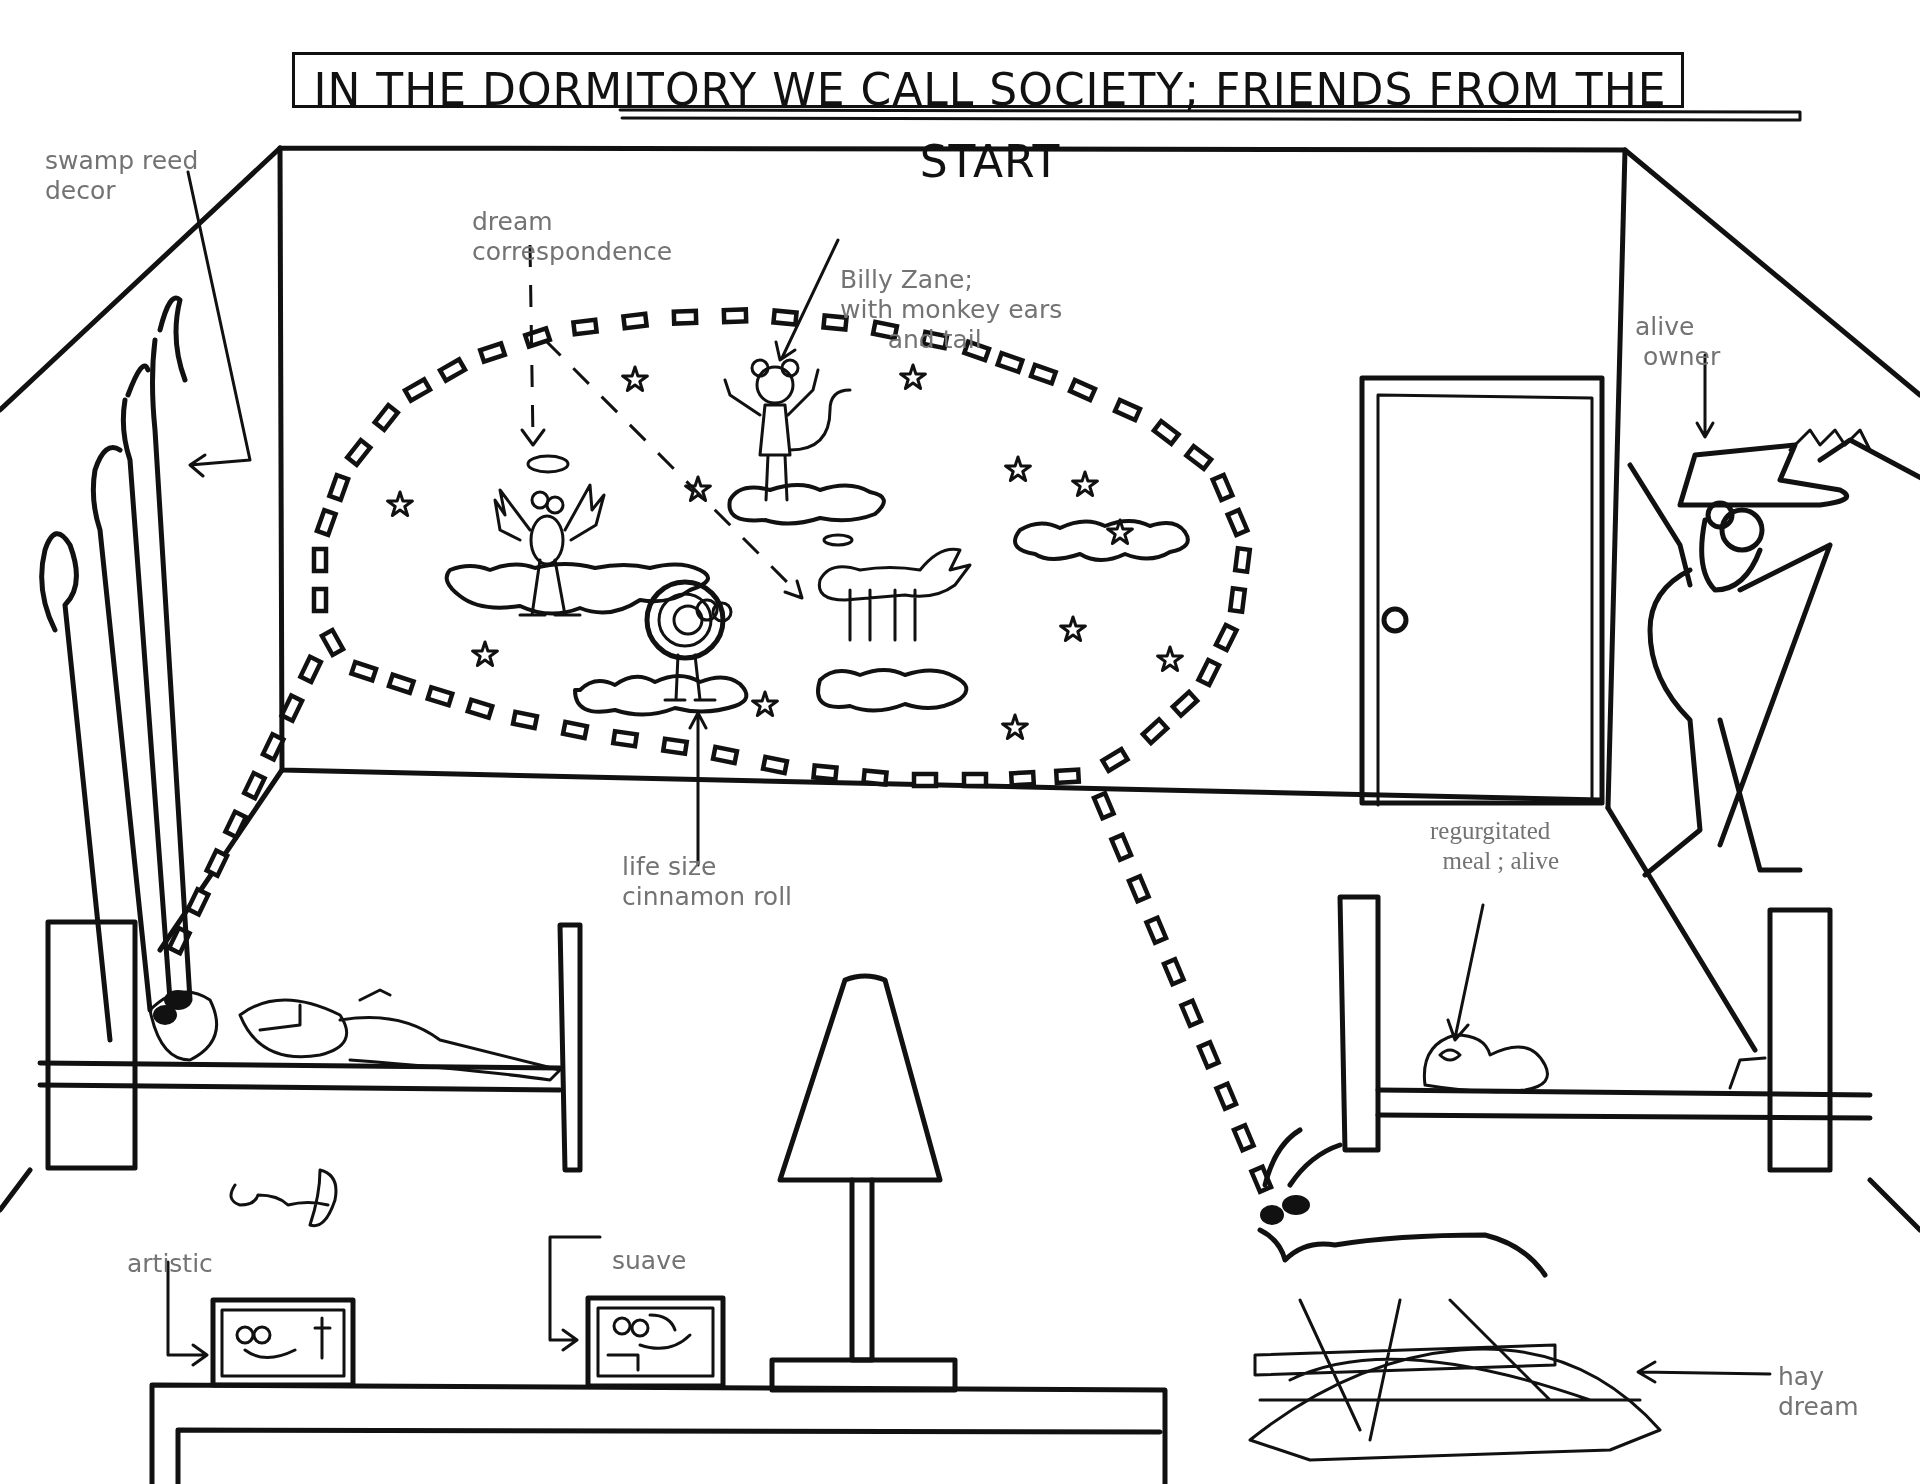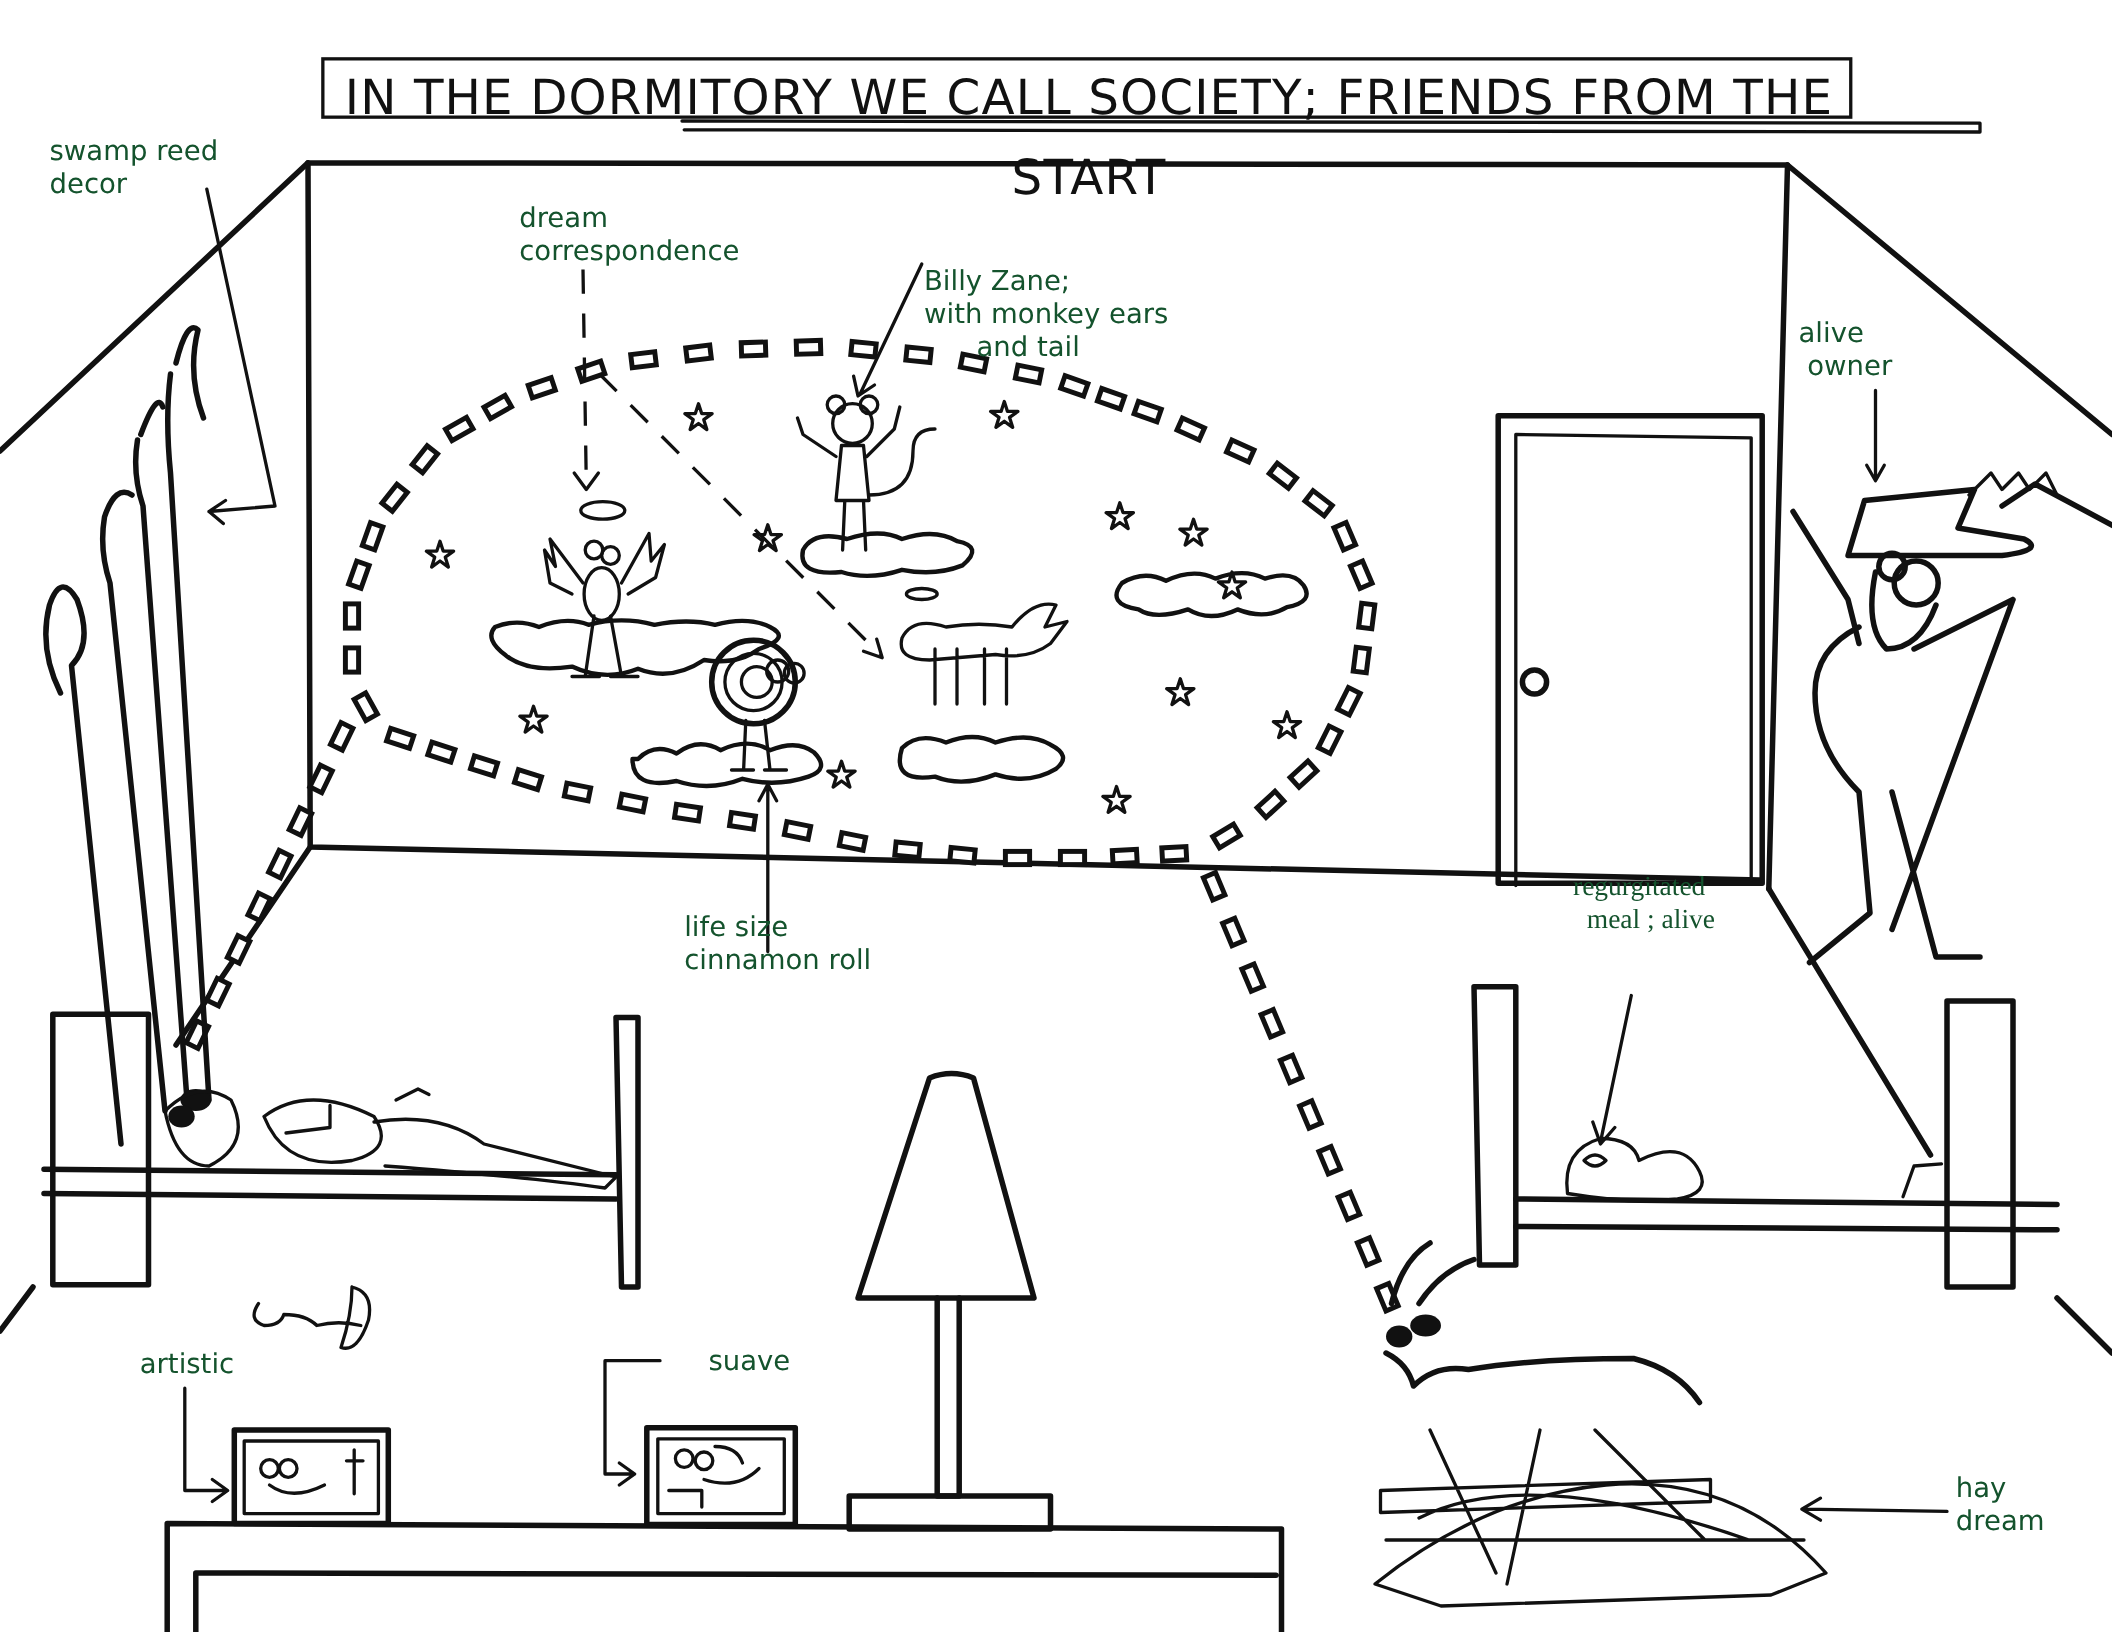--- a/index.html
+++ b/index.html
@@ -4,21 +4,21 @@
 <style>
   html, body { margin:0; padding:0; background:#ffffff; }
   body { width:1920px; height:1484px; position:relative; overflow:hidden; }
   svg#scene { position:absolute; left:0; top:0; width:1920px; height:1484px; }
   .ink { fill:none; stroke:#111111; stroke-width:5; stroke-linecap:round; stroke-linejoin:round; }
   .ink-thin { fill:none; stroke:#111111; stroke-width:3; stroke-linecap:round; stroke-linejoin:round; }
   .ink-dash { fill:none; stroke:#111111; stroke-width:3; stroke-dasharray:22 18; }
   .ink-fill { fill:#111111; stroke:none; }
   .paper { fill:#ffffff; stroke:#111111; stroke-width:4; stroke-linejoin:round; }
   .dash-rect { fill:#ffffff; stroke:#111111; stroke-width:4.5; }
-  .label { position:absolute; font-family:"DejaVu Sans", sans-serif; color:#14532d; font-size:25px; line-height:30px; white-space:pre; }
+  .label { position:absolute; font-family:"DejaVu Sans", sans-serif; color:#737373; font-size:25px; line-height:30px; white-space:pre;margin-top:24px; }
   .title-box { position:absolute; left:292px; top:52px; width:1392px; height:56px; border:3px solid #111111; box-sizing:border-box; }
   .title-text { position:absolute; left:300px; top:54px; width:1380px; text-align:center; font-family:"DejaVu Sans", sans-serif; font-size:44px; letter-spacing:1px; color:#111111; line-height:72px; }
 </style>
 </head>
 <body>
 
 <div class="title-box"></div>
 <div class="title-text">IN THE DORMITORY WE CALL SOCIETY; FRIENDS FROM THE START</div>
 
 <svg id="scene" viewBox="0 0 1920 1484">
@@ -249,15 +249,15 @@
 <div class="label" style="left:840px; top:241px;">Billy Zane;
 with monkey ears
       and tail</div>
 <div class="label" style="left:1635px; top:288px;">alive
  owner</div>
 <div class="label" style="left:622px; top:828px;">life size
 cinnamon roll</div>
 <div class="label" style="left:1430px; top:792px;font-family:Liberation Serif, serif;">regurgitated
   meal ; alive</div>
 <div class="label" style="left:127px; top:1225px;">artistic</div>
-<div class="label" style="left:644px; top:1222px;text-align:center;">suave</div>
+<div class="label" style="left:612px; top:1222px;text-align:center;">suave</div>
 <div class="label" style="left:1778px; top:1338px;">hay
 dream</div>
 
 </body></html>

